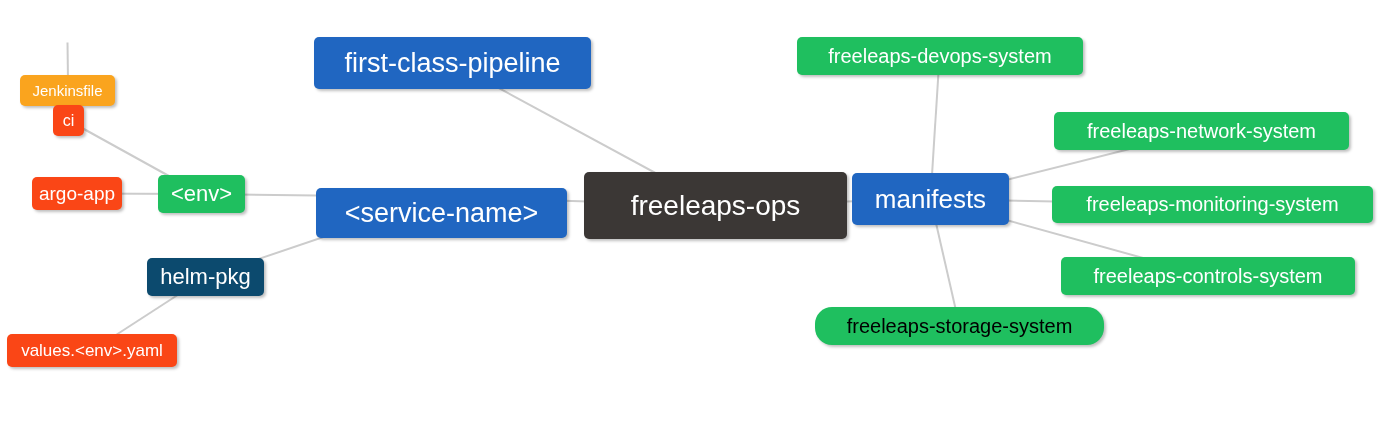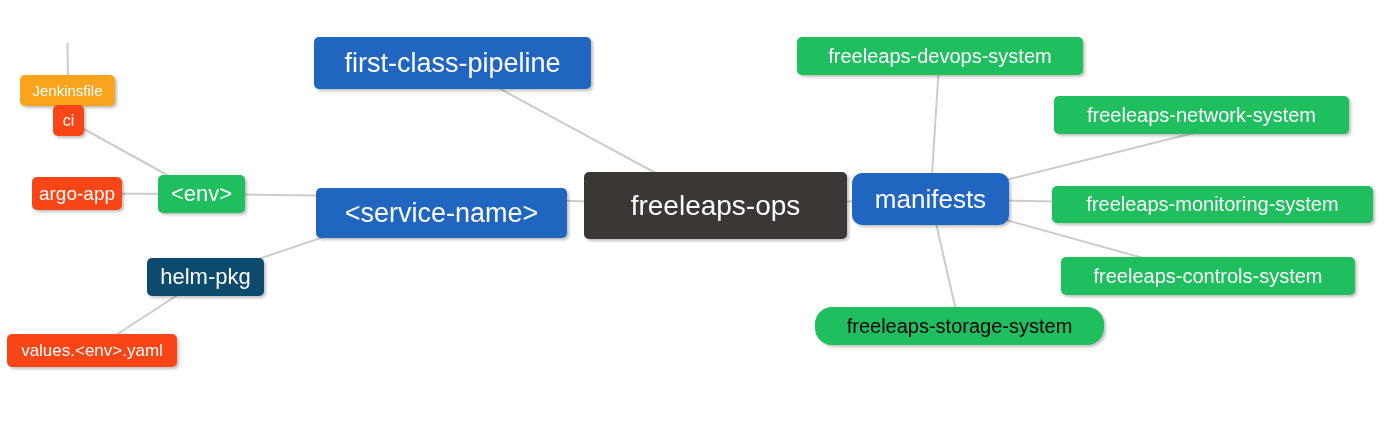--- a/index.html
+++ b/index.html
@@ -60,19 +60,19 @@
     </svg>
 <div class="node" style="left: 20px; top: 27px; width: 95px; height: 31px; font-size: 15px; background-color: rgb(250, 164, 30); color: rgb(255, 255, 255); margin-top: 48px;">Jenkinsfile</div>
     <div class="node" style="left: 53px; top: 105px; width: 31px; height: 31px; font-size: 16px; background-color: rgb(250, 70, 22); color: rgb(255, 255, 255);">ci</div>
     <div class="node" style="left: 32px; top: 177px; width: 90px; height: 33px; font-size: 19px; background-color: rgb(250, 70, 22); color: rgb(255, 255, 255);">argo-app</div>
     <div class="node" style="left: 158px; top: 175px; width: 87px; height: 38px; font-size: 22px; background-color: rgb(31, 191, 95); color: rgb(255, 255, 255);">&lt;env&gt;</div>
     <div class="node" style="left: 147px; top: 258px; width: 117px; height: 38px; font-size: 22px; background-color: #0c4a6e; color: rgb(255, 255, 255);">helm-pkg</div>
     <div class="node" style="left: 7px; top: 334px; width: 170px; height: 33px; font-size: 17px; background-color: rgb(250, 70, 22); color: rgb(255, 255, 255);">values.&lt;env&gt;.yaml</div>
     <div class="node" style="left: 314px; top: 37px; width: 277px; height: 52px; font-size: 27px; background-color: rgb(32, 102, 193); color: rgb(255, 255, 255);">first-class-pipeline</div>
     <div class="node" style="left: 316px; top: 188px; width: 251px; height: 50px; font-size: 27px; background-color: rgb(32, 102, 193); color: rgb(255, 255, 255);">&lt;service-name&gt;</div>
     <div class="node" style="left: 584px; top: 172px; width: 263px; height: 67px; font-size: 28px; background-color: rgb(59, 55, 53); color: rgb(255, 255, 255);">freeleaps-ops</div>
-    <div class="node" style="left: 852px; top: 173px; width: 157px; height: 52px; font-size: 26px; background-color: rgb(32, 102, 193); color: rgb(255, 255, 255); border-radius: 10px;">manifests</div>
+    <div class="node" style="left: 852px; top: 173px; width: 157px; height: 52px; font-size: 26px; background-color: rgb(32, 102, 193); color: rgb(255, 255, 255);">manifests</div>
     <div class="node" style="left: 797px; top: 37px; width: 286px; height: 38px; font-size: 20px; background-color: rgb(31, 191, 95); color: rgb(255, 255, 255);">freeleaps-devops-system</div>
-    <div class="node" style="left: 1054px; top: 96px; width: 295px; height: 38px; font-size: 20px; background-color: rgb(31, 191, 95); color: rgb(255, 255, 255);">freeleaps-network-system</div>
+    <div class="node" style="left: 1054px; top: 112px; width: 295px; height: 38px; font-size: 20px; background-color: rgb(31, 191, 95); color: rgb(255, 255, 255);">freeleaps-network-system</div>
     <div class="node" style="left: 1052px; top: 186px; width: 321px; height: 37px; font-size: 20px; background-color: rgb(31, 191, 95); color: rgb(255, 255, 255);">freeleaps-monitoring-system</div>
     <div class="node" style="left: 1061px; top: 257px; width: 294px; height: 38px; font-size: 20px; background-color: rgb(31, 191, 95); color: rgb(255, 255, 255);">freeleaps-controls-system</div>
     <div class="node" style="left: 815px; top: 307px; width: 289px; height: 38px; font-size: 20px; background-color: rgb(31, 191, 95); color: #000000; border-radius: 17px;">freeleaps-storage-system</div>
   </div>
 
 </body></html>

